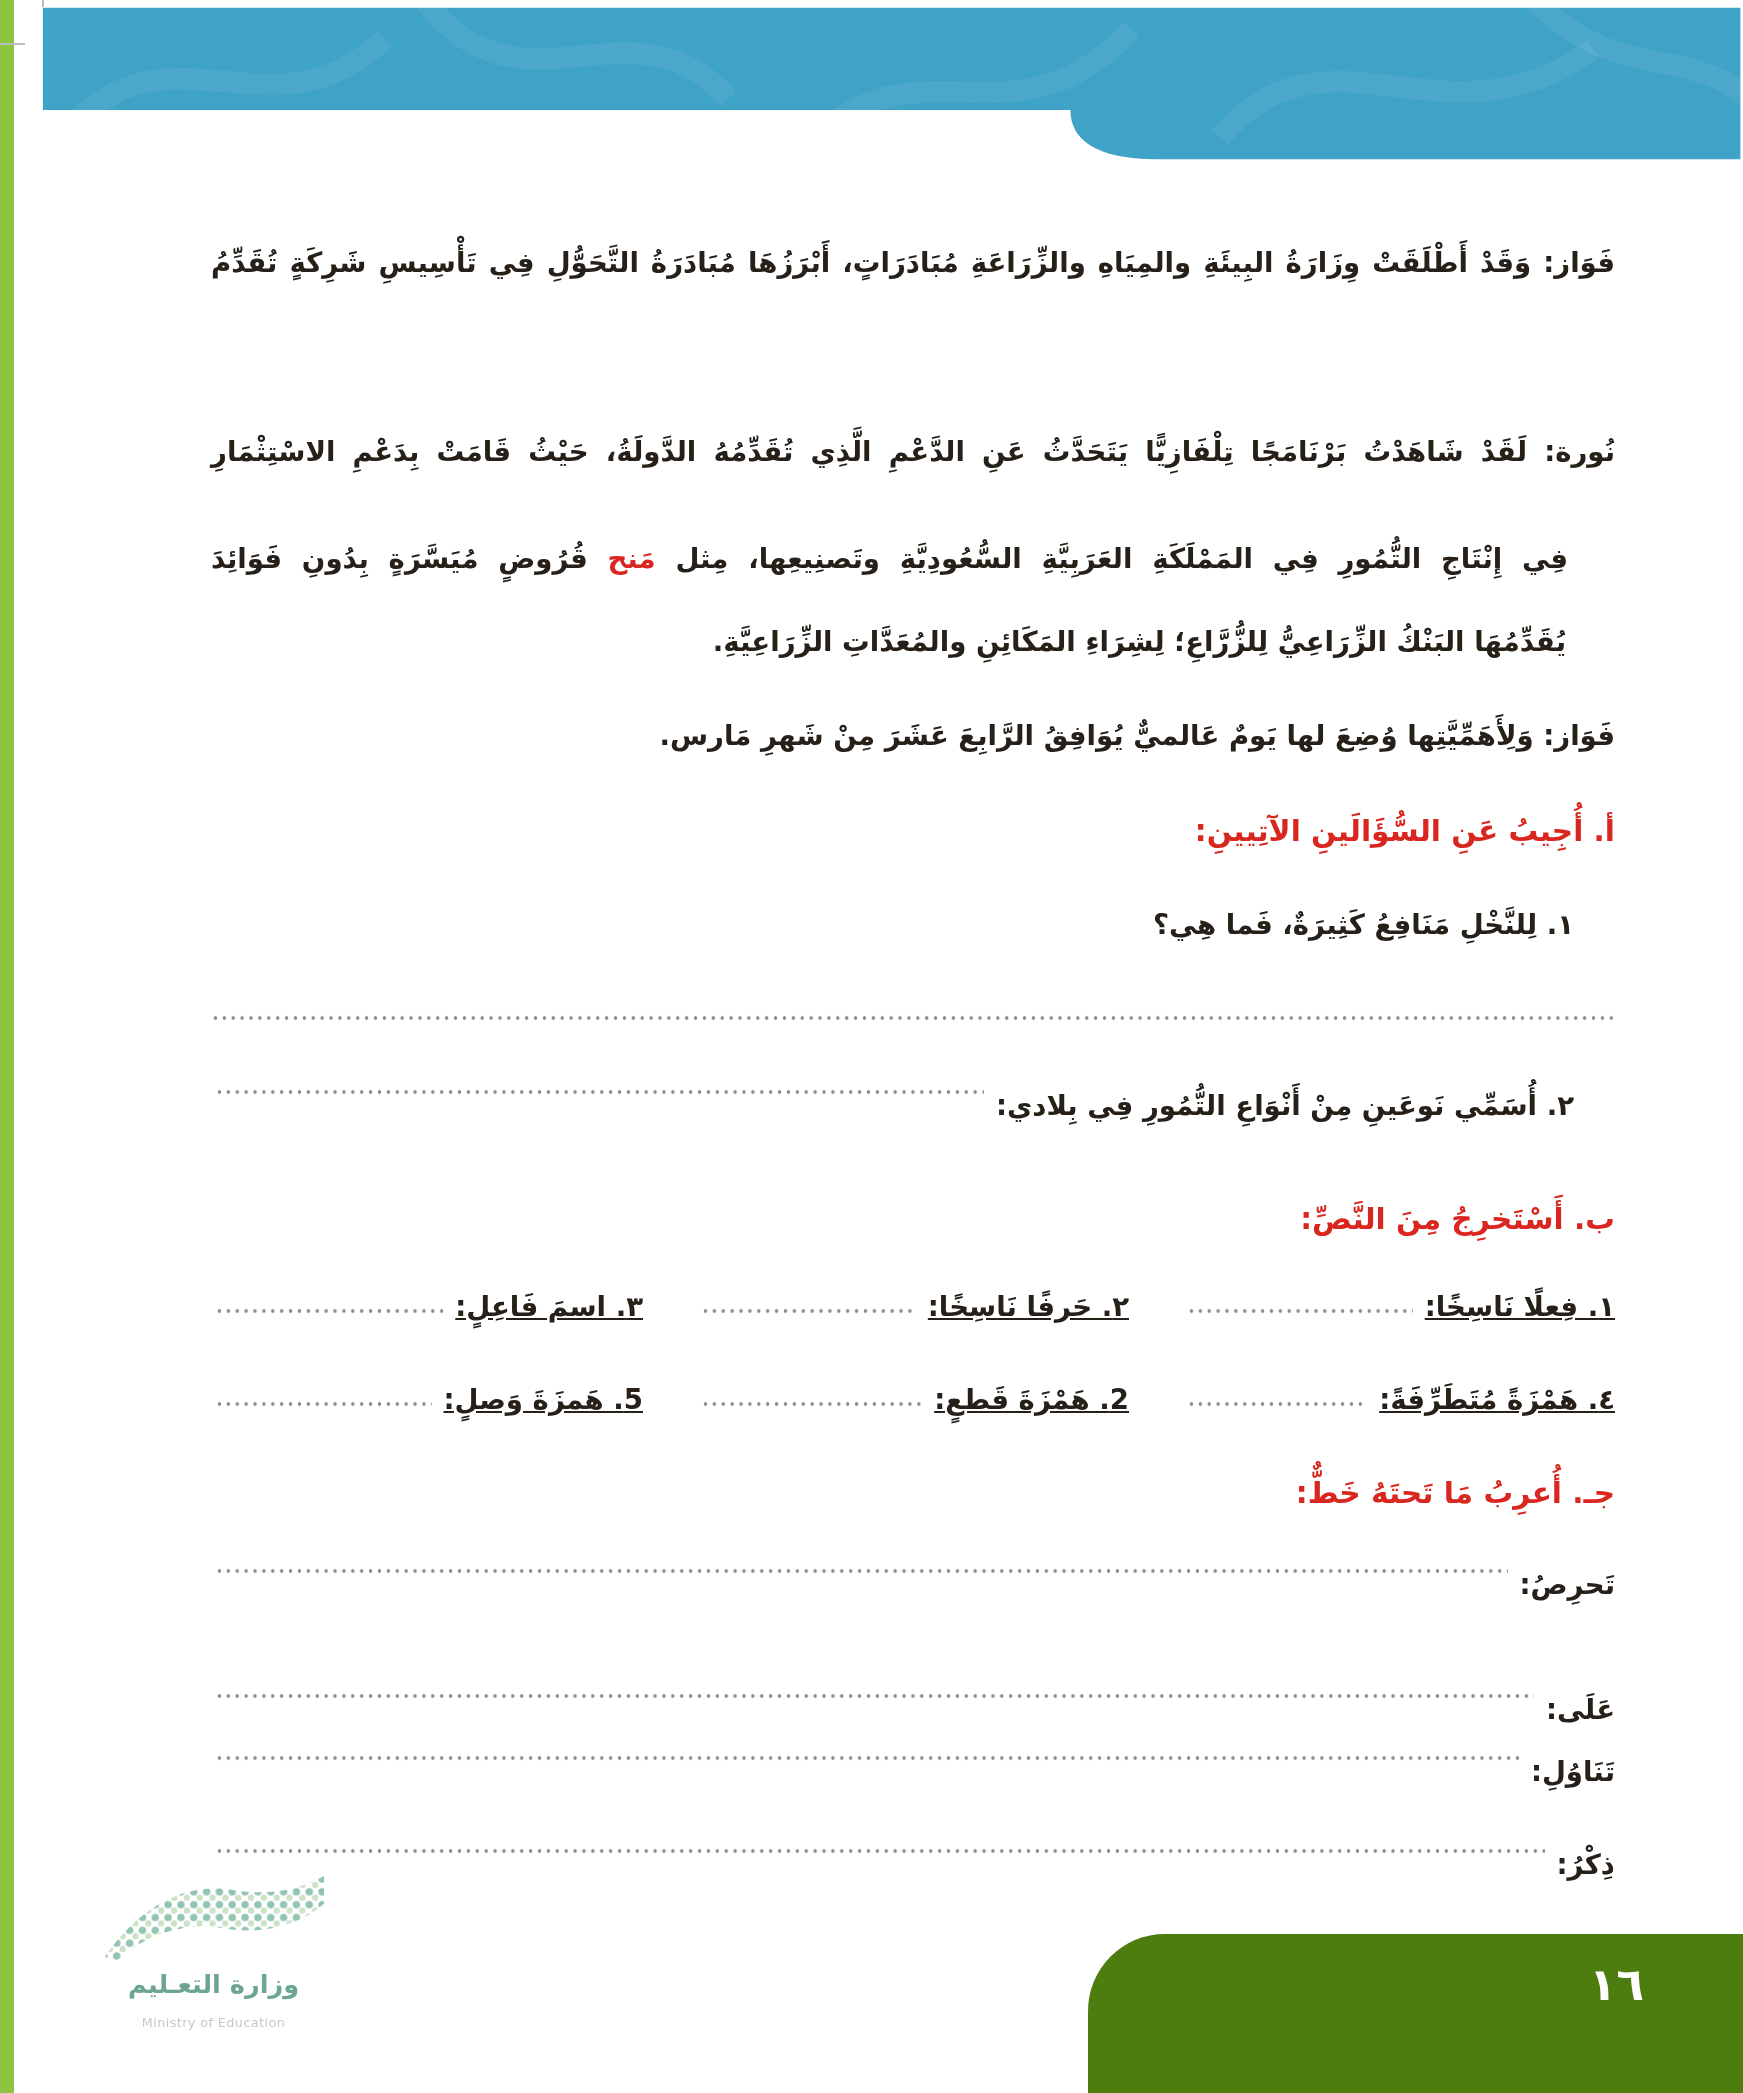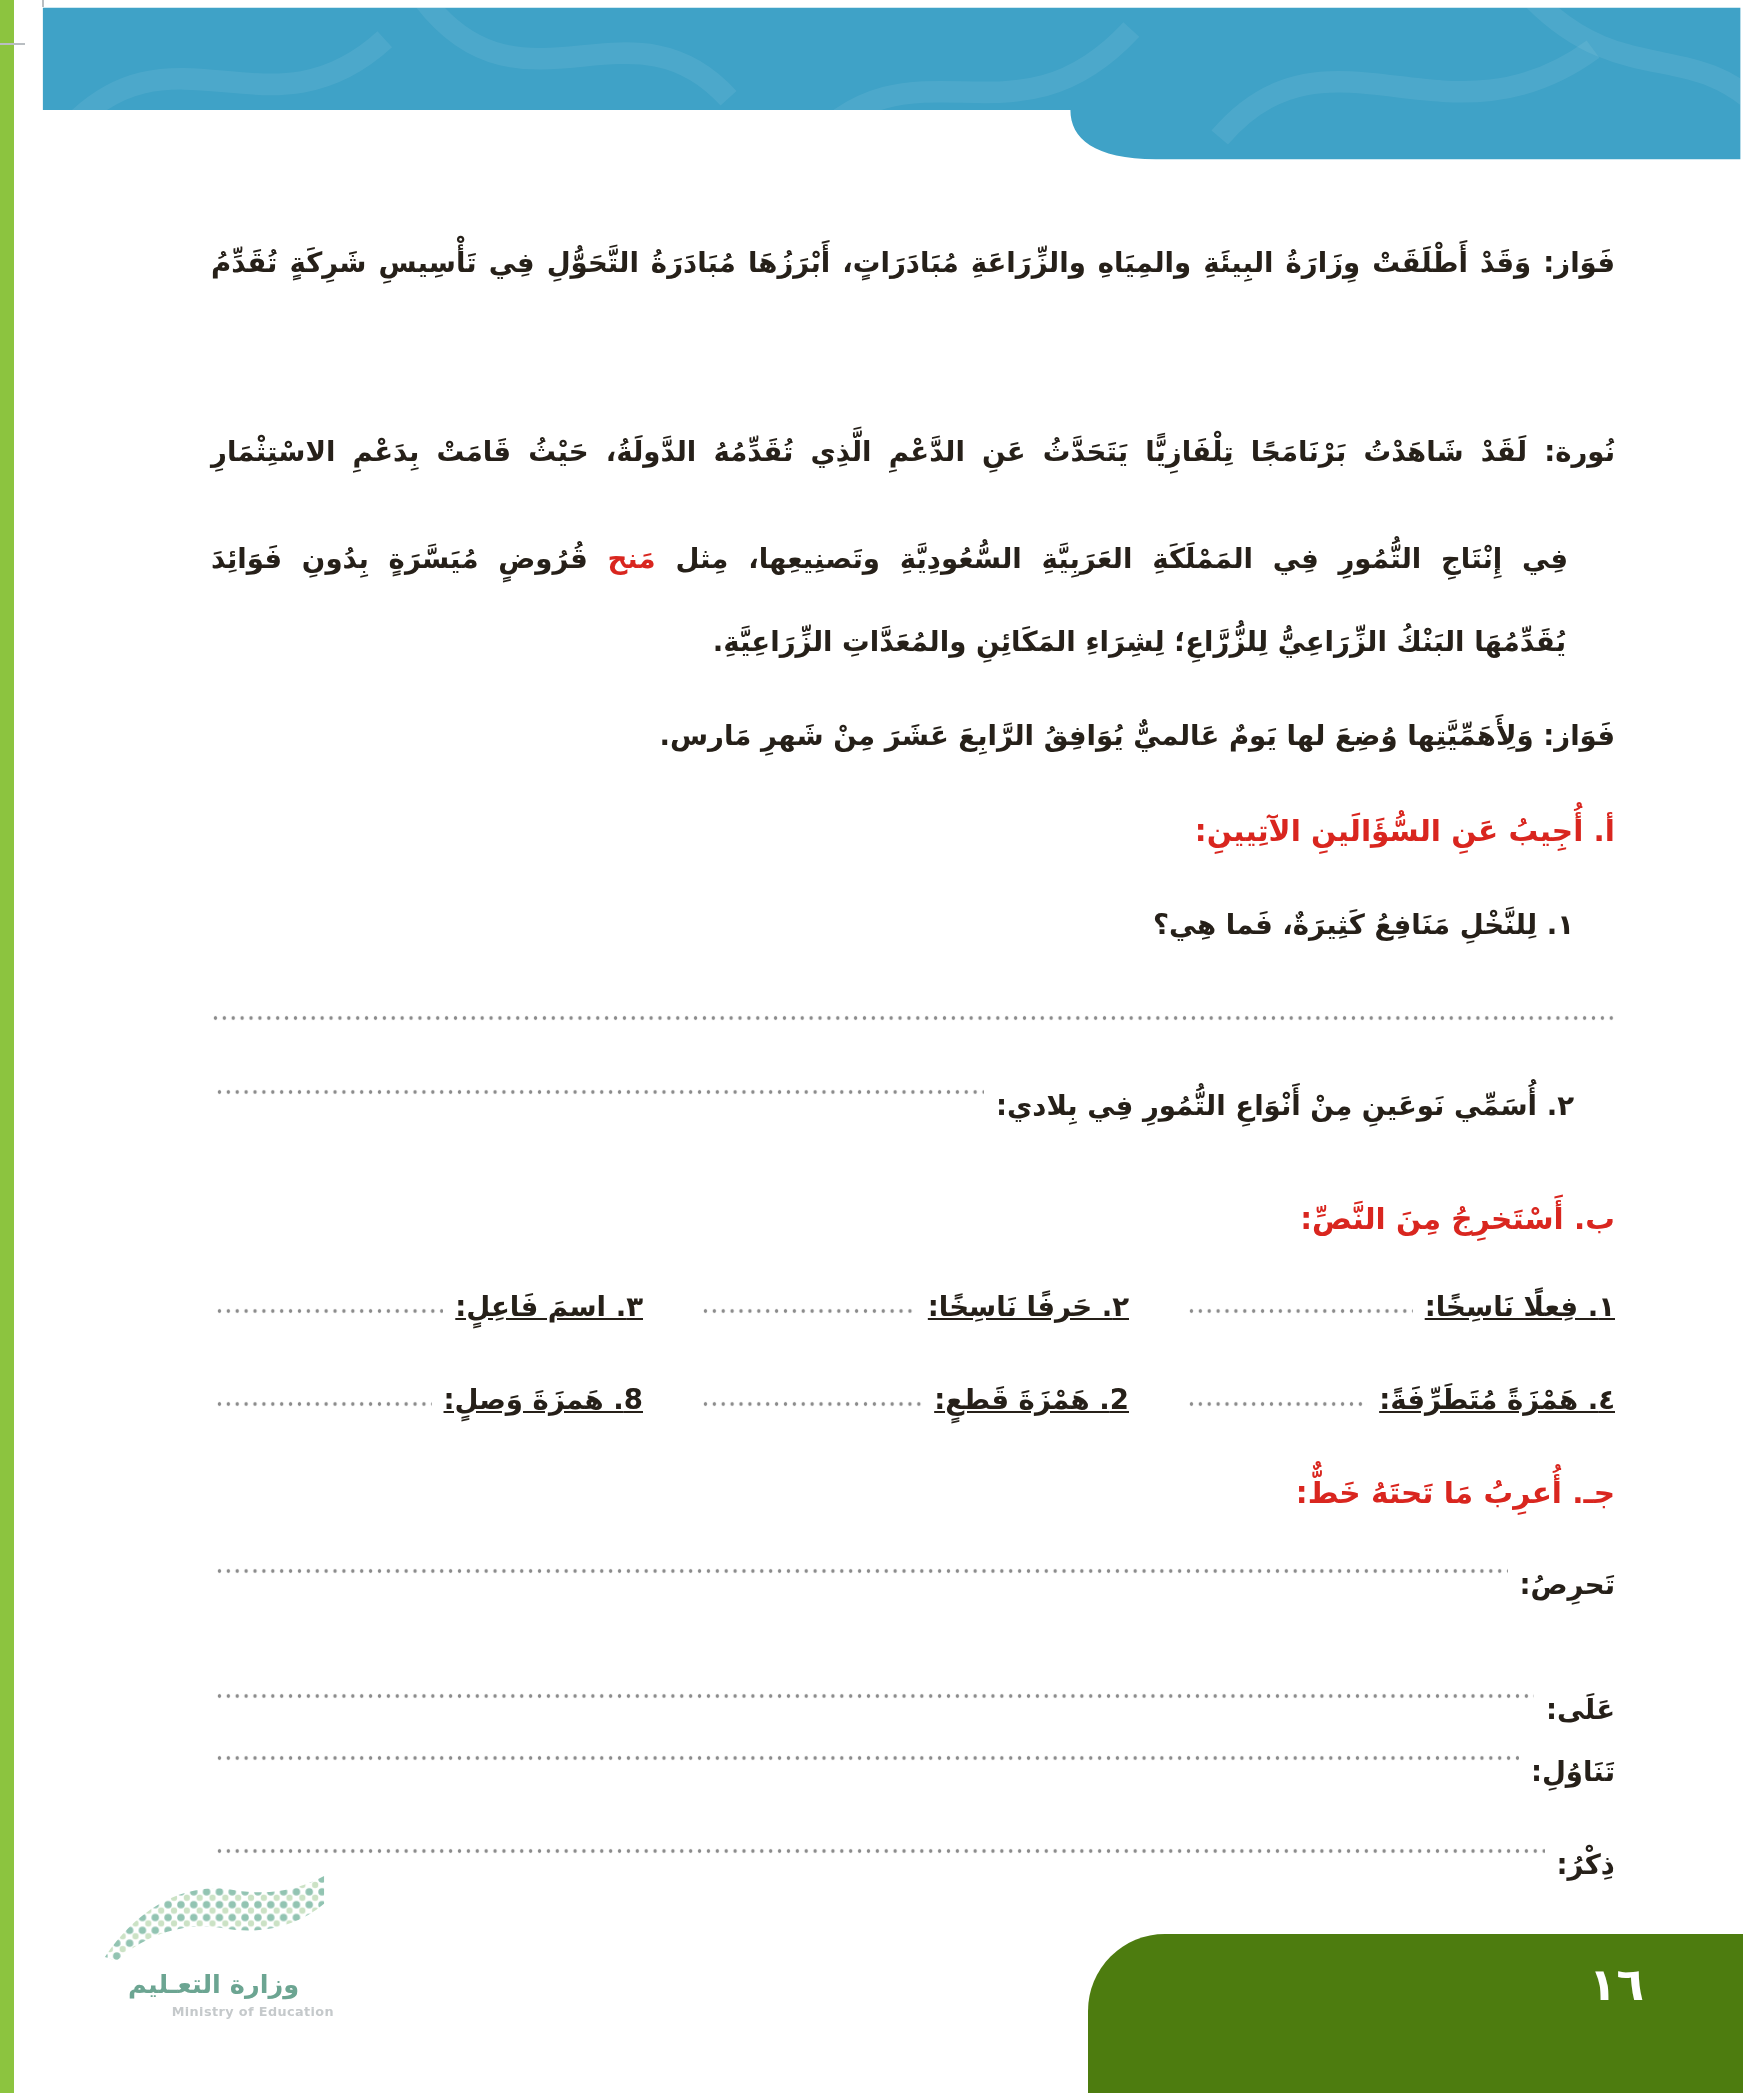--- a/index.html
+++ b/index.html
@@ -37,21 +37,21 @@
   .b-cell { flex: 1; display: flex; align-items: flex-end; min-width: 0; text-decoration: underline; }
 
   .tab {
     position: absolute; right: 0; bottom: 0; left: 1089px; top: 1934px;
     background: #4d7c0f; border-top-left-radius: 77px;
   }
   .pagenum { position: absolute; top: 23.6px; right: 99px; color: #ffffff; font-size: 45px; }
 
   .logo { position: absolute; left: 94px; top: 1874px; width: 241px; text-align: center; }
   .logo-ar { color: #6ca592; font-size: 25.6px; margin-top: 2px; }
-  .logo-en { color: #c5c9cb; font-size: 12.8px; font-weight: 700; margin-top: 5px; letter-spacing: 0.4px; text-align: right; }
+  .logo-en { color: #c5c9cb; font-size: 12.8px; font-weight: 400; margin-top: 16px; letter-spacing: 0.4px; }
 </style>
 </head>
 <body>
 
 <div class="page">
 
   <div class="strip"></div>
   <div class="crop-h"></div>
   <div class="crop-v"></div>
 
@@ -113,21 +113,21 @@
   <div class="row b-row" style="top:1383px">
     <div class="b-cell">
       <span class="label">٤. هَمْزَةً مُتَطَرِّفَةً:</span>
       <span class="dots"></span>
     </div>
     <div class="b-cell">
       <span class="label">2. هَمْزَةَ قَطعٍ:</span>
       <span class="dots"></span>
     </div>
     <div class="b-cell">
-      <span class="label">8. هَمزَةَ وَصلٍ:</span>
+      <span class="label">5. هَمزَةَ وَصلٍ:</span>
       <span class="dots"></span>
     </div>
   </div>
 
   <div class="row hdr-red" style="top:1476px">جـ. أُعرِبُ مَا تَحتَهُ خَطٌّ:</div>
 
   <div class="row leader" style="top:1568px">
     <span class="label">تَحرِصُ:</span>
     <span class="dots"></span>
   </div>

